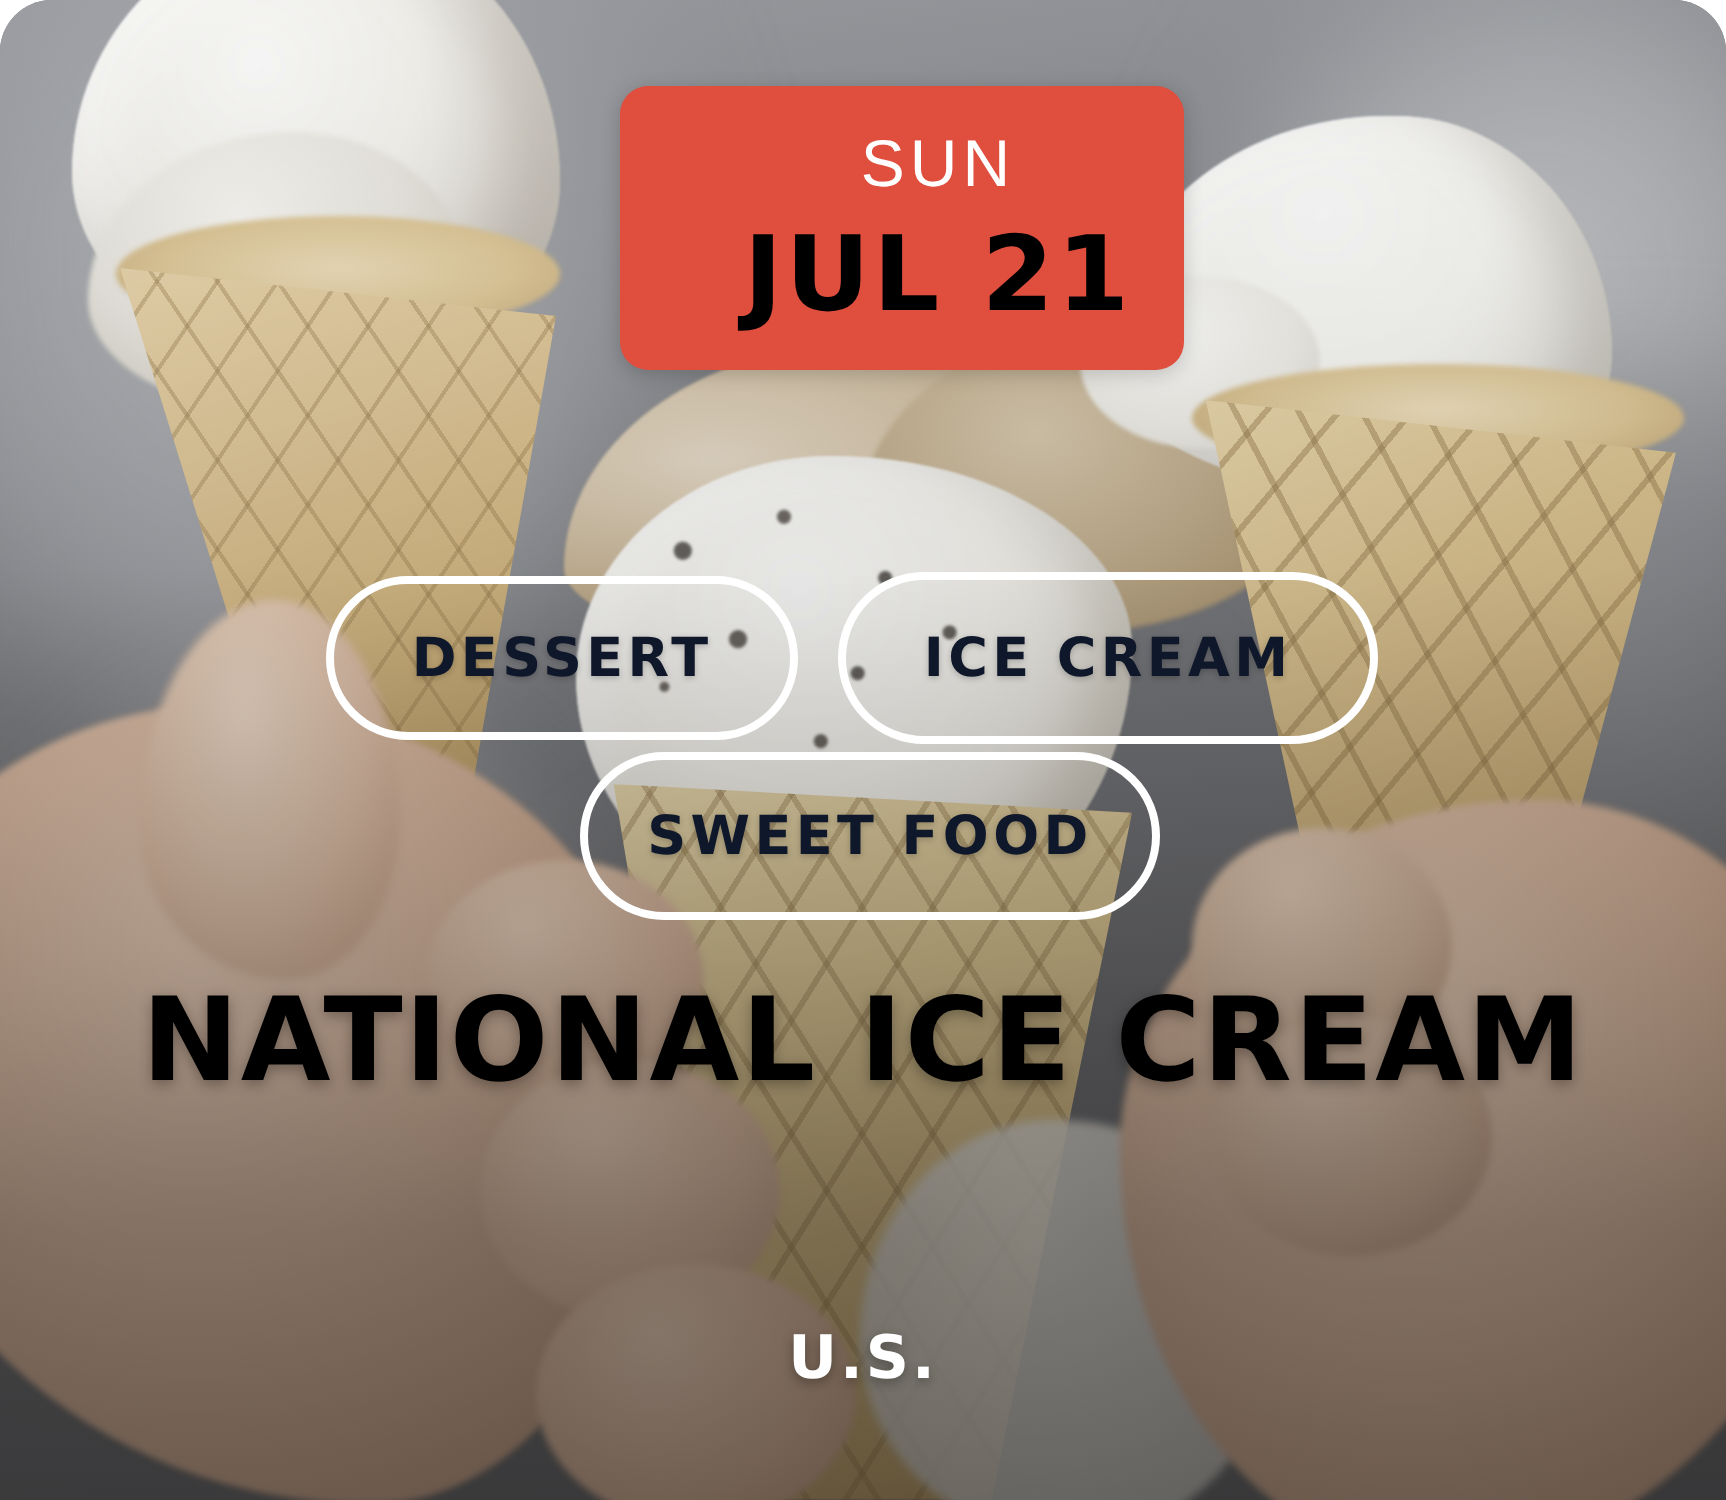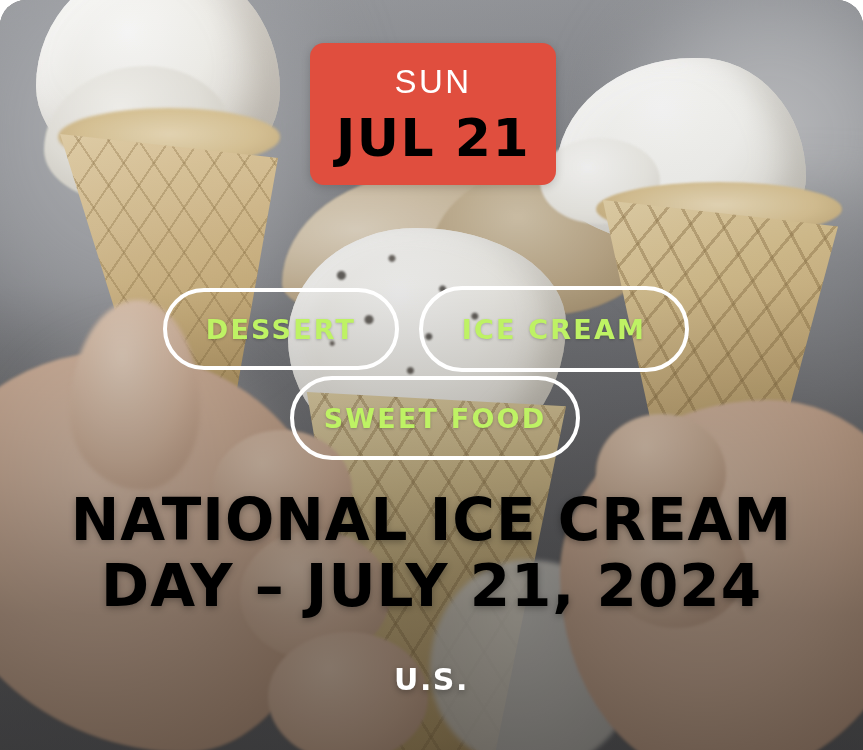--- a/index.html
+++ b/index.html
@@ -282,20 +282,21 @@
     position: absolute;
     left: 310px; top: 43px;
     width: 246px; height: 142px;
     background: #e04e3e;
     border-radius: 14px;
     display: flex;
     flex-direction: column;
     align-items: center;
     justify-content: center;
     box-shadow: 0 2px 10px rgba(0,0,0,0.18);
+    padding-left: 36px;
   }
   .date-dow {
     color: #ffffff;
     font-size: 33px;
     letter-spacing: 2.5px;
     font-weight: 400;
     line-height: 1;
     margin-bottom: 14px;
     font-family: "Liberation Sans", sans-serif;
   }
@@ -309,21 +310,21 @@
   }
 
   
   .pill {
     position: absolute;
     border: 4px solid #ffffff;
     border-radius: 999px;
     display: flex;
     align-items: center;
     justify-content: center;
-    color: #bef264;
+    color: #0f172a;
     font-weight: 700;
     font-size: 27px;
     letter-spacing: 2.2px;
     font-family: "DejaVu Sans", sans-serif;
     text-shadow: 0 1px 3px rgba(0,0,0,0.22);
     background: transparent;
   }
   .pill-dessert   { left: 163px; top: 288px; width: 228px; height: 74px; }
   .pill-icecream  { left: 419px; top: 286px; width: 262px; height: 78px; }
   .pill-sweetfood { left: 290px; top: 376px; width: 282px; height: 76px; }
@@ -406,19 +407,18 @@
       <div class="date-dow">SUN</div>
       <div class="date-md">JUL 21</div>
     </div>
 
     <div class="pill pill-dessert">DESSERT</div>
     <div class="pill pill-sweetfood">SWEET FOOD</div>
     <div class="pill pill-icecream">ICE CREAM</div>
 
     <div class="headline">
       <span class="l1">NATIONAL ICE CREAM</span>
-      <span class="l2">DAY – JULY 21, 2024</span>
     </div>
 
     <div class="country">U.S.</div>
 
   </div>
 </div>
 
 </body></html>

